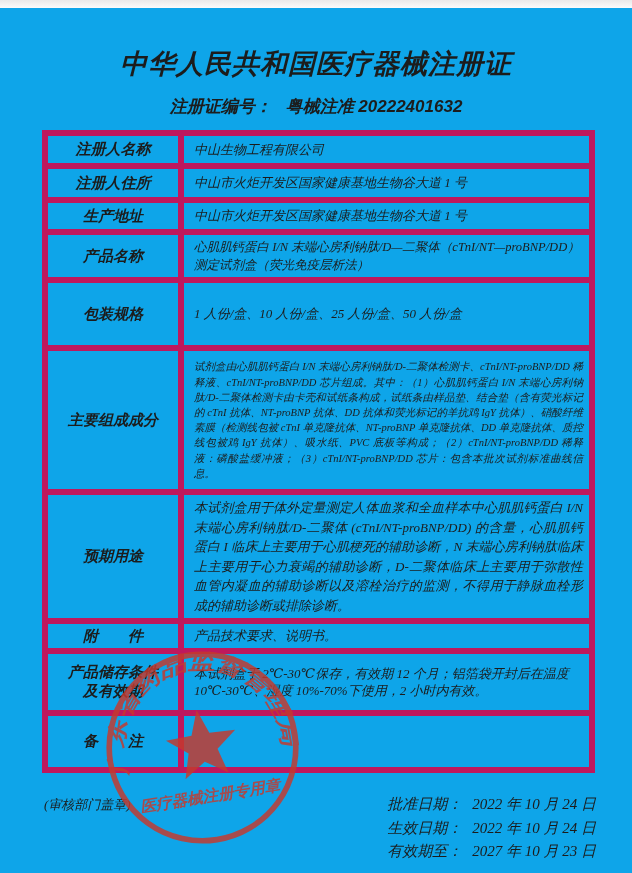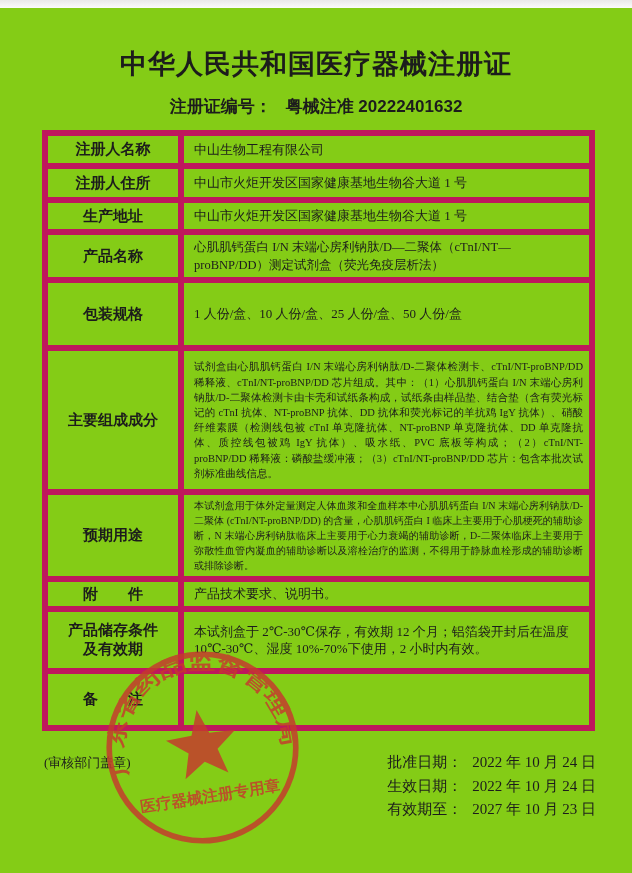--- a/index.html
+++ b/index.html
@@ -5,21 +5,21 @@
   html,body{margin:0;padding:0;}
   body{
     width:632px;height:873px;
     background:#ffffff;
     font-family:"Liberation Serif","DejaVu Serif",serif;
     color:#1c1c1c;
     -webkit-font-smoothing:antialiased;
   }
   .page{
     position:relative;width:632px;height:873px;
-    background:#84cc16;overflow:hidden;
+    background:#0ea5e9;overflow:hidden;font-style:italic;
   }
   .topband{
     position:absolute;top:0;left:0;width:100%;height:8px;
     background:linear-gradient(#e9e9e9,#fbfbfb);
   }
   .header{padding-top:46px;text-align:center;}
   .title{
     margin:0;font-size:27px;font-weight:700;letter-spacing:1px;
     font-family:"Liberation Sans","DejaVu Sans",sans-serif;
   }
@@ -49,21 +49,21 @@
     white-space:pre-line;
     font-family:"Liberation Sans","DejaVu Sans",sans-serif;
   }
   table.cert td{
     padding:3px 8px 3px 10px;
     font-size:13px;line-height:1.35;
     text-align:left;
   }
   tr.r-product td{font-size:12.5px;line-height:1.45;}
   tr.r-components td{font-size:10.5px;line-height:1.45;text-align:justify;padding-right:6px;margin-top:15px;}
-  tr.r-intended td{font-size:10px;line-height:1.5;text-align:justify;padding-right:6px;}
+  tr.r-intended td{font-size:13px;line-height:1.5;text-align:justify;padding-right:6px;}
   .footer{
     display:flex;justify-content:space-between;
     padding:20px 36px 0 44px;
     font-size:15px;
   }
   .approval-line{line-height:1.5;}
   .review-note{font-size:13px;margin-top:3px;}
   .dates div{line-height:1.55;white-space:nowrap;}
   .dates .dlabel{margin-right:10px;}
   .seal{

